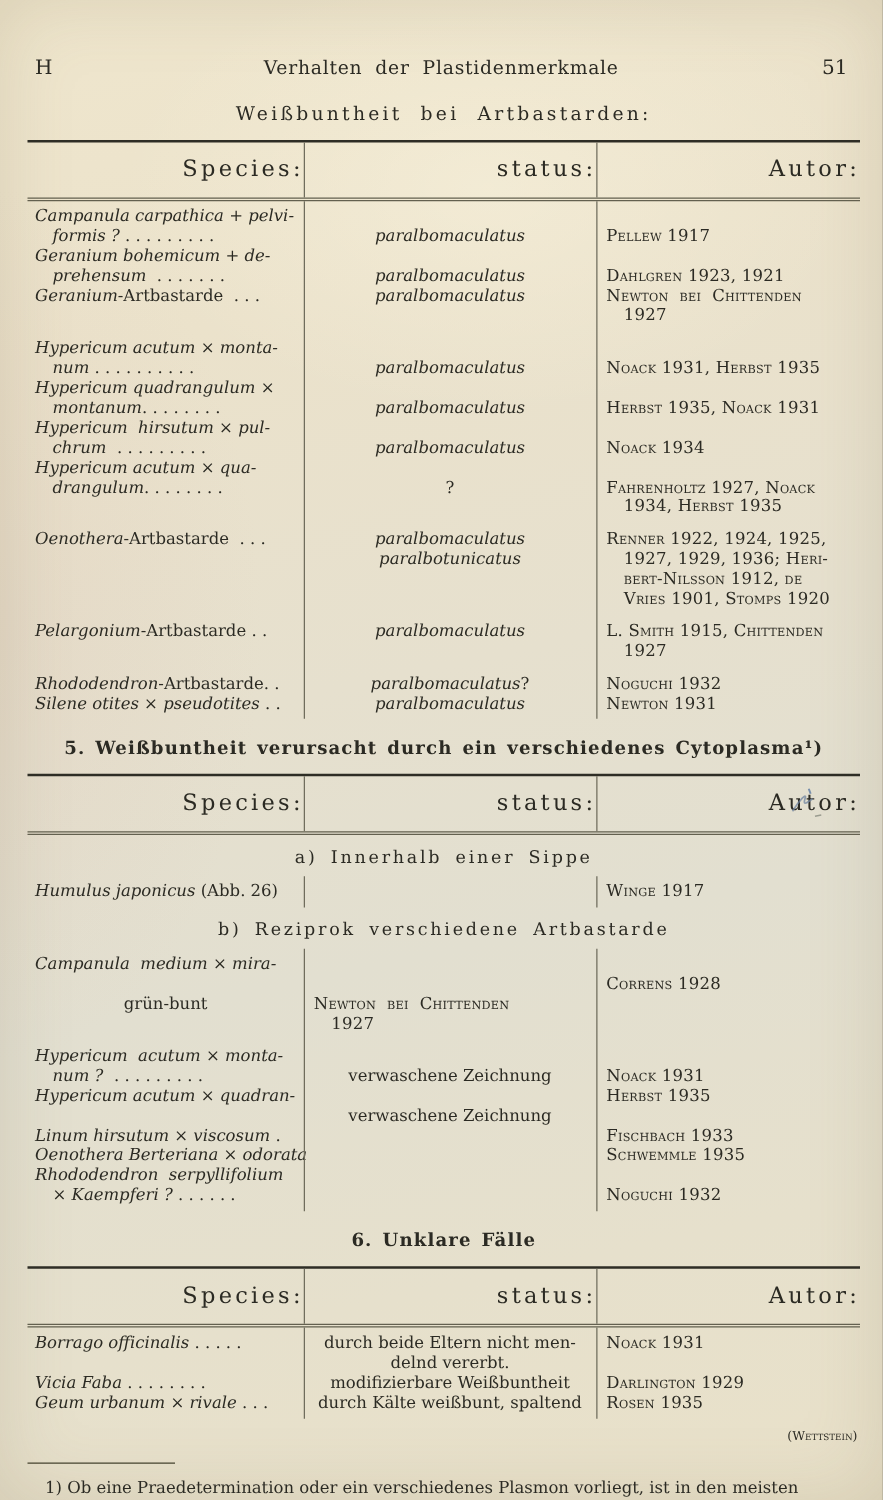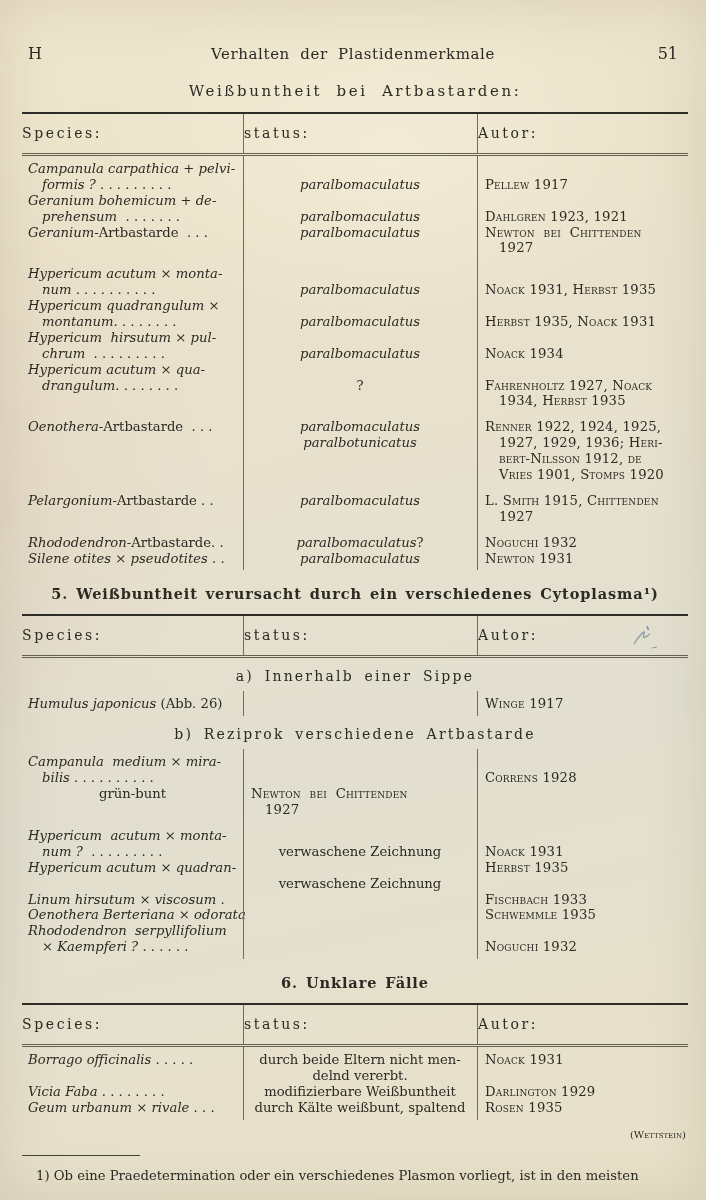--- a/index.html
+++ b/index.html
@@ -26,21 +26,21 @@
 
   .h-spaced{text-align:center;font-size:15px;letter-spacing:2.6px;word-spacing:7px;margin-top:19px;}
   .h-bold{text-align:center;font-size:14.5px;font-weight:bold;letter-spacing:.9px;word-spacing:2px;margin-top:15px;}
 
   .dtable{margin-top:12px;}
   .thead{
     display:grid;grid-template-columns:221px 234px 1fr;
     border-top:2.5px solid #2e2d25;
     border-bottom:3.5px double #63604f;
   }
-  .hcell{text-align:left;padding:11px 0 12px;font-size:14px;letter-spacing:2.6px;position:relative;}
+  .hcell{text-align:right;padding:11px 0 12px;font-size:18px;letter-spacing:2.6px;position:relative;}
   .hcell + .hcell{border-left:1px solid #706d5d;}
 
   .tbody{position:relative;padding:5px 0 4px;}
   .tbody .vline{position:absolute;top:0;bottom:0;width:1px;background:#6f6c5c;}
   .vline.v1{left:221px;}
   .vline.v2{left:455px;}
 
   .trow{display:grid;grid-template-columns:221px 234px 1fr;}
   .trow.gap{margin-bottom:10px;}
   .ln{white-space:pre;font-size:13.2px;line-height:15.9px;height:15.9px;overflow:visible;}
@@ -263,21 +263,20 @@
             </div>
           </div>
         </div>
       <div class="subhead">b) Reziprok verschiedene Artbastarde</div>
       <div class="tbody">
         <div class="vline v1"></div>
         <div class="vline v2"></div>
       <div class="trow">
             <div class="cell species">
               <div class="ln"><i>Campanula  medium</i> × <i>mira-</i></div>
-              <div class="ln cont"><i>bilis</i> . . . . . . . . . .</div>
             </div>
             <div class="cell status">
               <div class="ln">&nbsp;</div>
               <div class="ln">&nbsp;</div>
             </div>
             <div class="cell autor">
               <div class="ln">&nbsp;</div>
               <div class="ln">Correns 1928</div>
             </div>
           </div>

